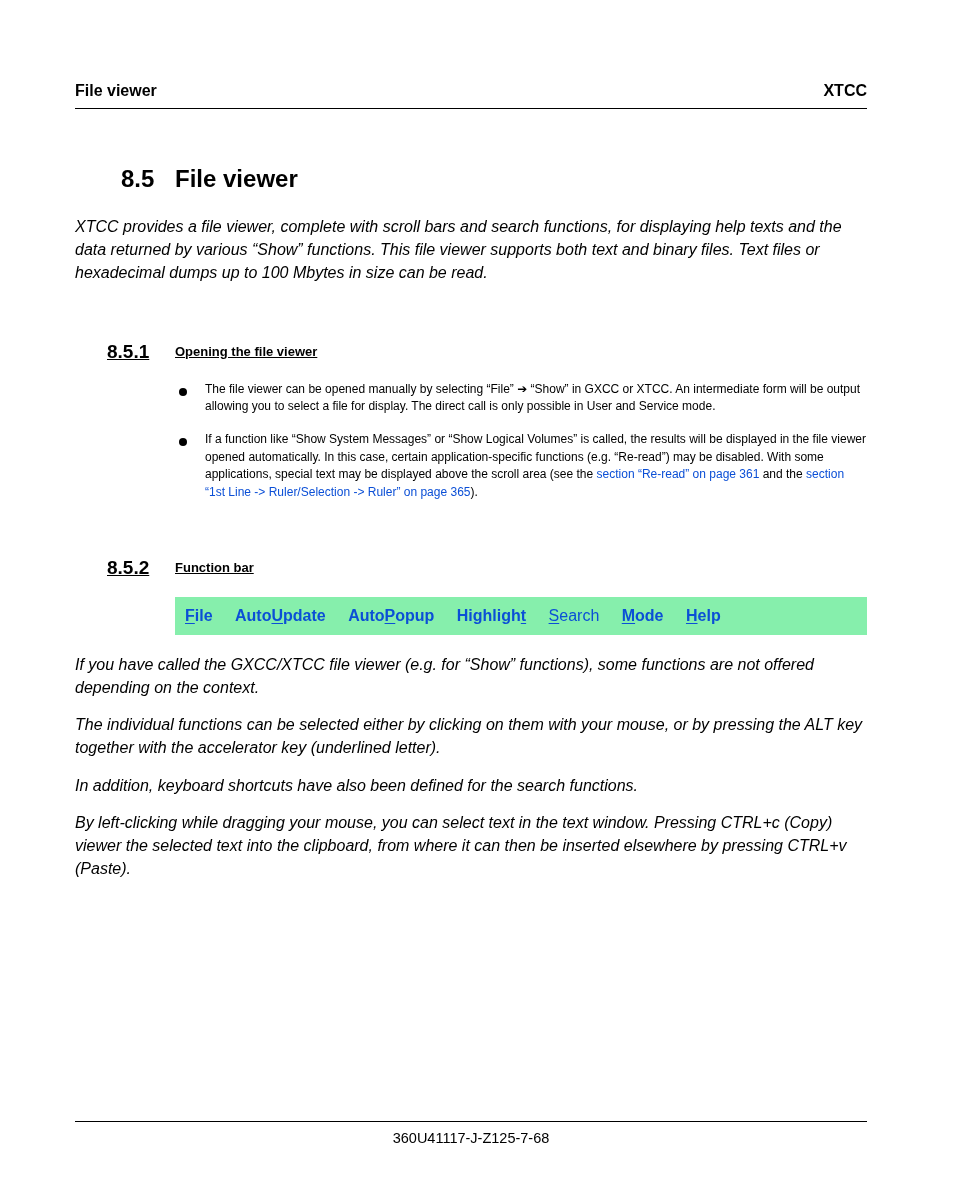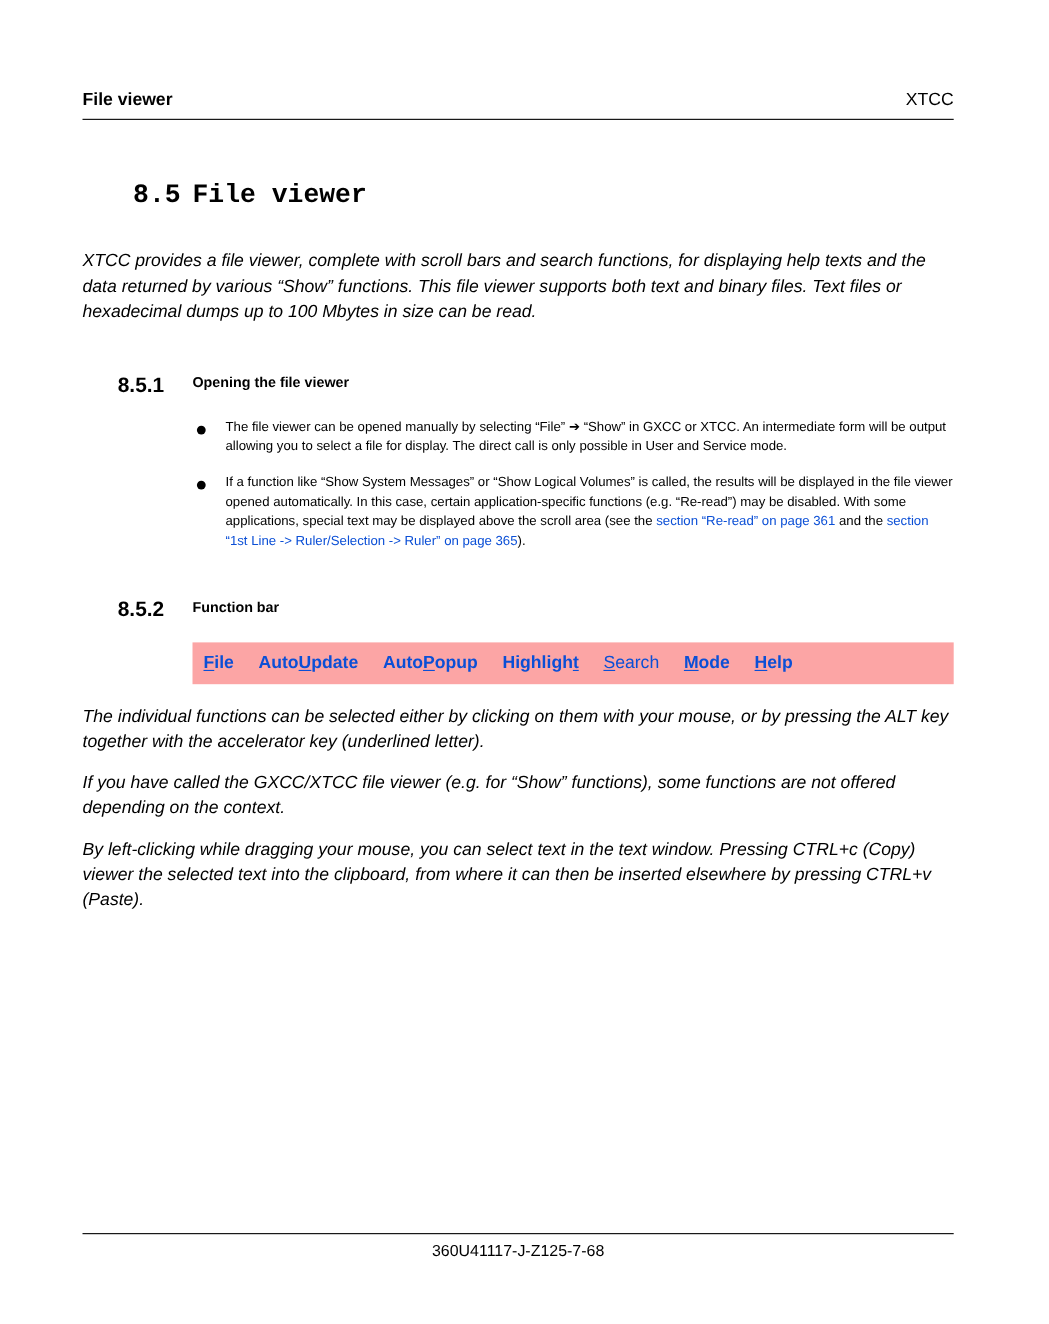--- a/index.html
+++ b/index.html
@@ -18,29 +18,28 @@
     padding: 82px 75px 0 75px;
   }
   .running-head {
     display: flex;
     justify-content: space-between;
     font-size: 16px;
     padding-bottom: 8px;
     border-bottom: 1.5px solid #000;
   }
   .running-head .left { font-weight: bold; }
-  .running-head .right { font-weight: normal; }
+  .running-head .right { font-weight: bold; }
   .content {
     padding-top: 56px;
   }
   .h1row {
     display: flex;
     align-items: baseline;
-    margin-bottom: 34px;
-    font-family: Liberation Mono, monospace;
+    margin-bottom: 22px;
   }
   .h1num {
     width: 100px;
     font-size: 24px;
     font-weight: bold;
     text-align: left;
     padding-left: 46px;
     box-sizing: border-box;
   }
   .h1title {
@@ -48,23 +47,24 @@
     font-weight: bold;
   }
   .body-indent {
     margin-left: 100px;
     font-size: 16px;
     line-height: 1.45;
   }
   .para { margin: 0 0 14px 0; font-style: italic; }
   .h2row {
     display: flex;
-    align-items: flex-start;
-    margin-top: 44px;
+    align-items: center;
+    margin-top: 56px;
     margin-bottom: 18px;
+    text-decoration: underline;
   }
   .h2num {
     width: 100px;
     font-size: 19px;
     font-weight: bold;
     padding-left: 32px;
     box-sizing: border-box;
   }
   .h2title {
     font-size: 13px;
@@ -88,21 +88,21 @@
     left: 4px;
     top: 7px;
     width: 8px;
     height: 8px;
     background: #000;
     border-radius: 50%;
   }
   .arrow { font-family: Arial, sans-serif; }
   .link { color: #0b4fd6; }
   .fnbar {
-    background: #fca5a5;
+    background: #86efac;
     margin: 18px 0 18px 100px;
     padding: 10px 10px;
     font-size: 16px;
   }
   .fnbar span.item {
     color: #0b4fd6;
     font-weight: bold;
     margin-right: 18px;
     white-space: nowrap;
   }
@@ -164,22 +164,23 @@
     <div class="fnbar">
       <span class="item"><span class="ul-letter">F</span><span>ile</span></span>
       <span class="item"><span>Auto</span><span class="ul-letter">U</span><span>pdate</span></span>
       <span class="item"><span>Auto</span><span class="ul-letter">P</span><span>opup</span></span>
       <span class="item"><span>Highligh</span><span class="ul-letter">t</span></span>
       <span class="item plain"><span class="ul-letter">S</span><span>earch</span></span>
       <span class="item"><span class="ul-letter">M</span><span>ode</span></span>
       <span class="item"><span class="ul-letter">H</span><span>elp</span></span>
     </div>
 
+    <p class="para body-indent">If you have called the GXCC/XTCC file viewer (e.g. for “Show” functions), some functions are not offered depending on the context.</p>
     <p class="para body-indent">The individual functions can be selected either by clicking on them with your mouse, or by pressing the ALT key together with the accelerator key (underlined letter).</p>
-    <p class="para body-indent">If you have called the GXCC/XTCC file viewer (e.g. for “Show” functions), some functions are not offered depending on the context.</p>
+    <p class="para body-indent">In addition, keyboard shortcuts have also been defined for the search functions.</p>
     <p class="para body-indent">By left-clicking while dragging your mouse, you can select text in the text window. Pressing CTRL+c (Copy) viewer the selected text into the clipboard, from where it can then be inserted elsewhere by pressing CTRL+v (Paste).</p>
 
   </div>
 
   <div class="footer">
     <span>360</span>
     <span>U41117-J-Z125-7-68</span>
   </div>
 
 </div>

